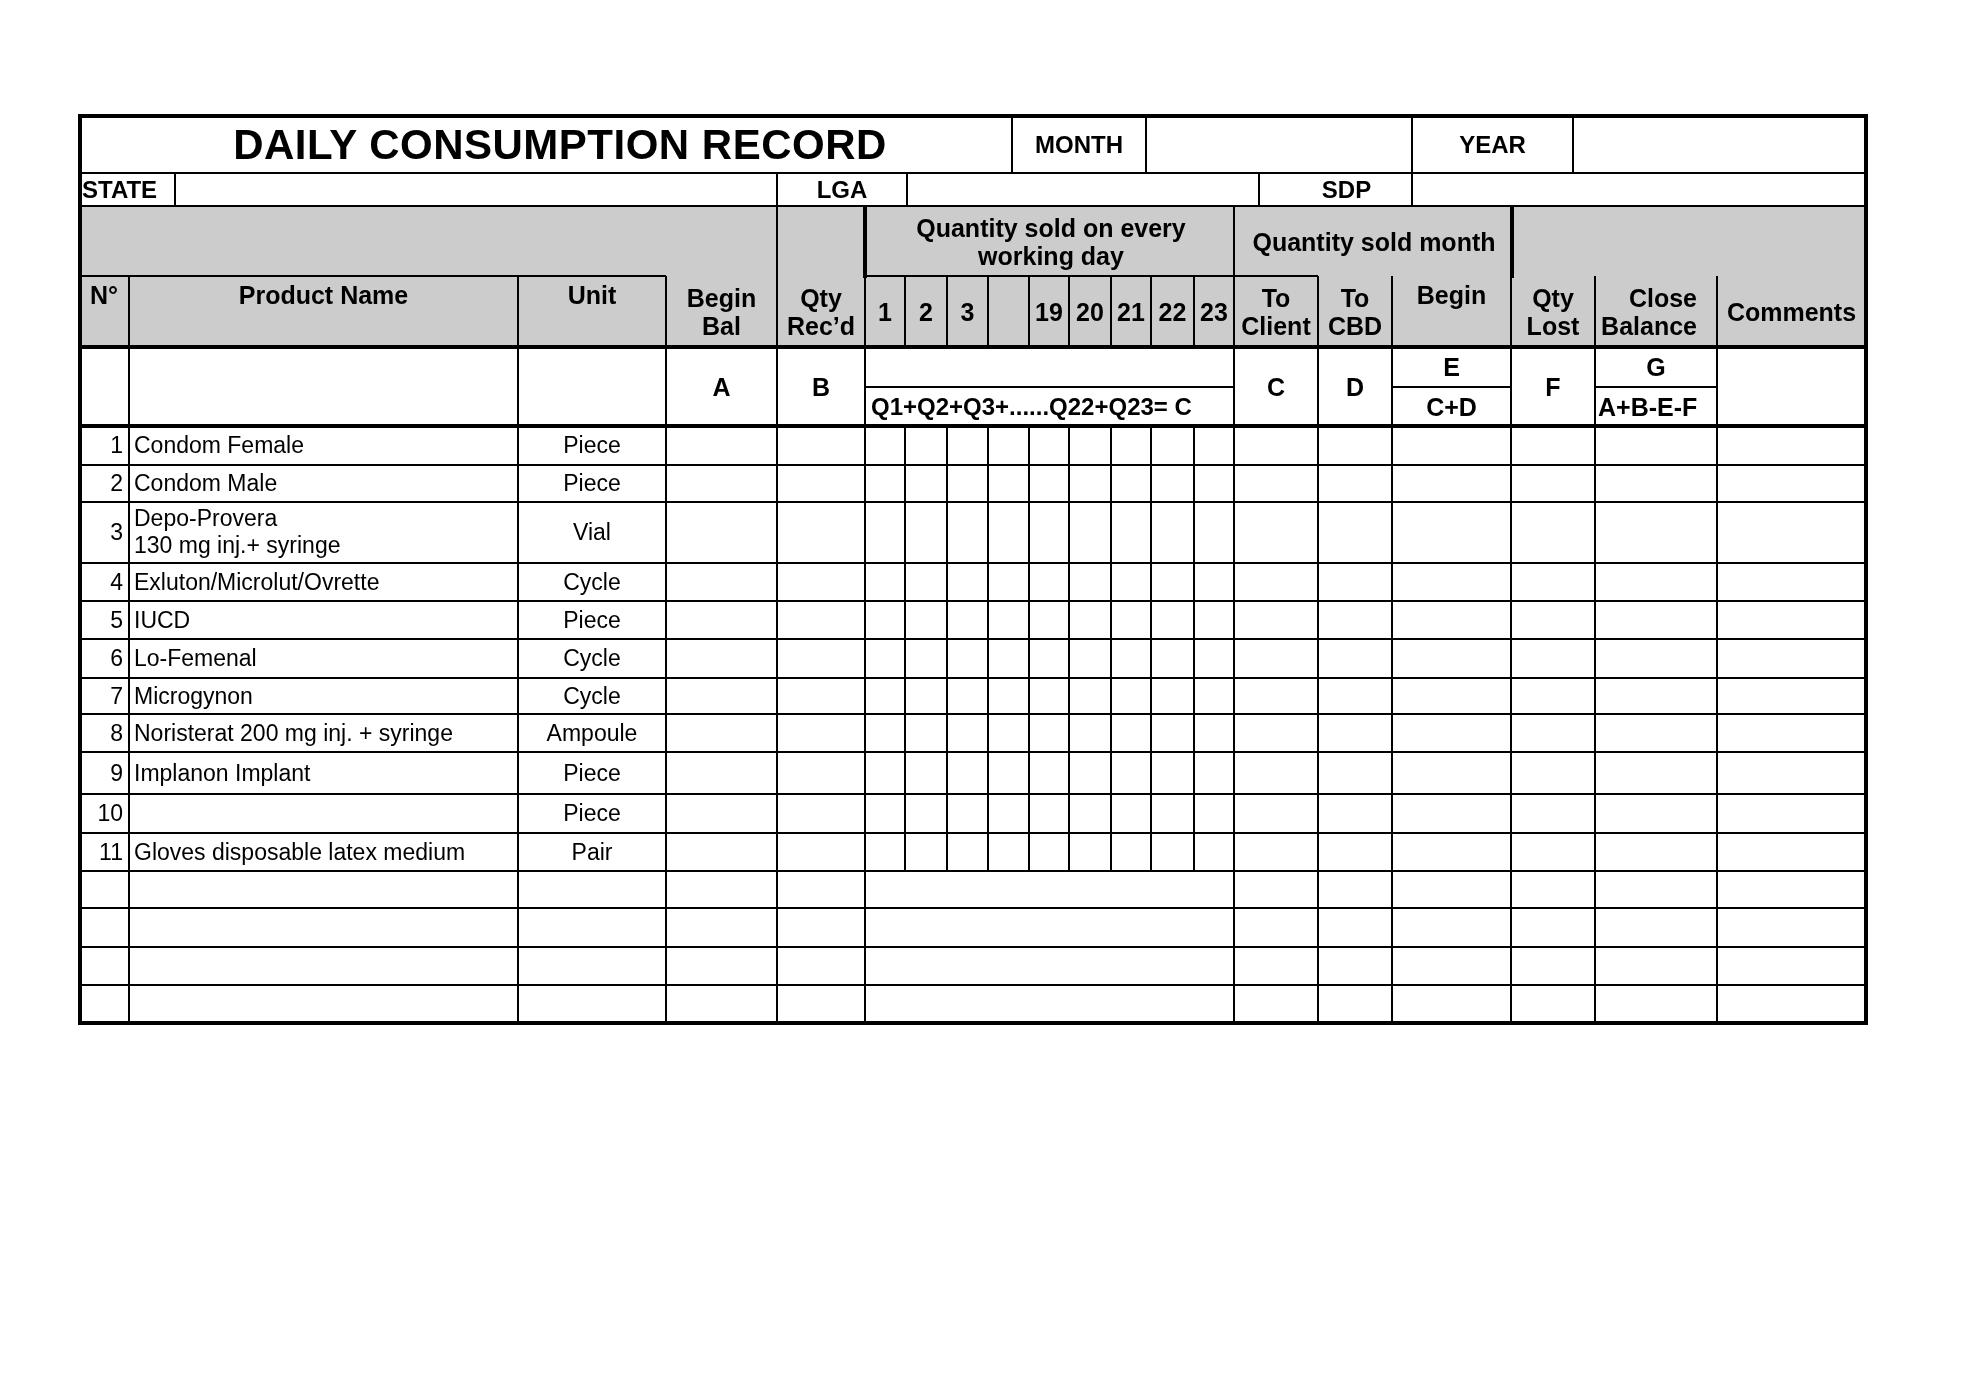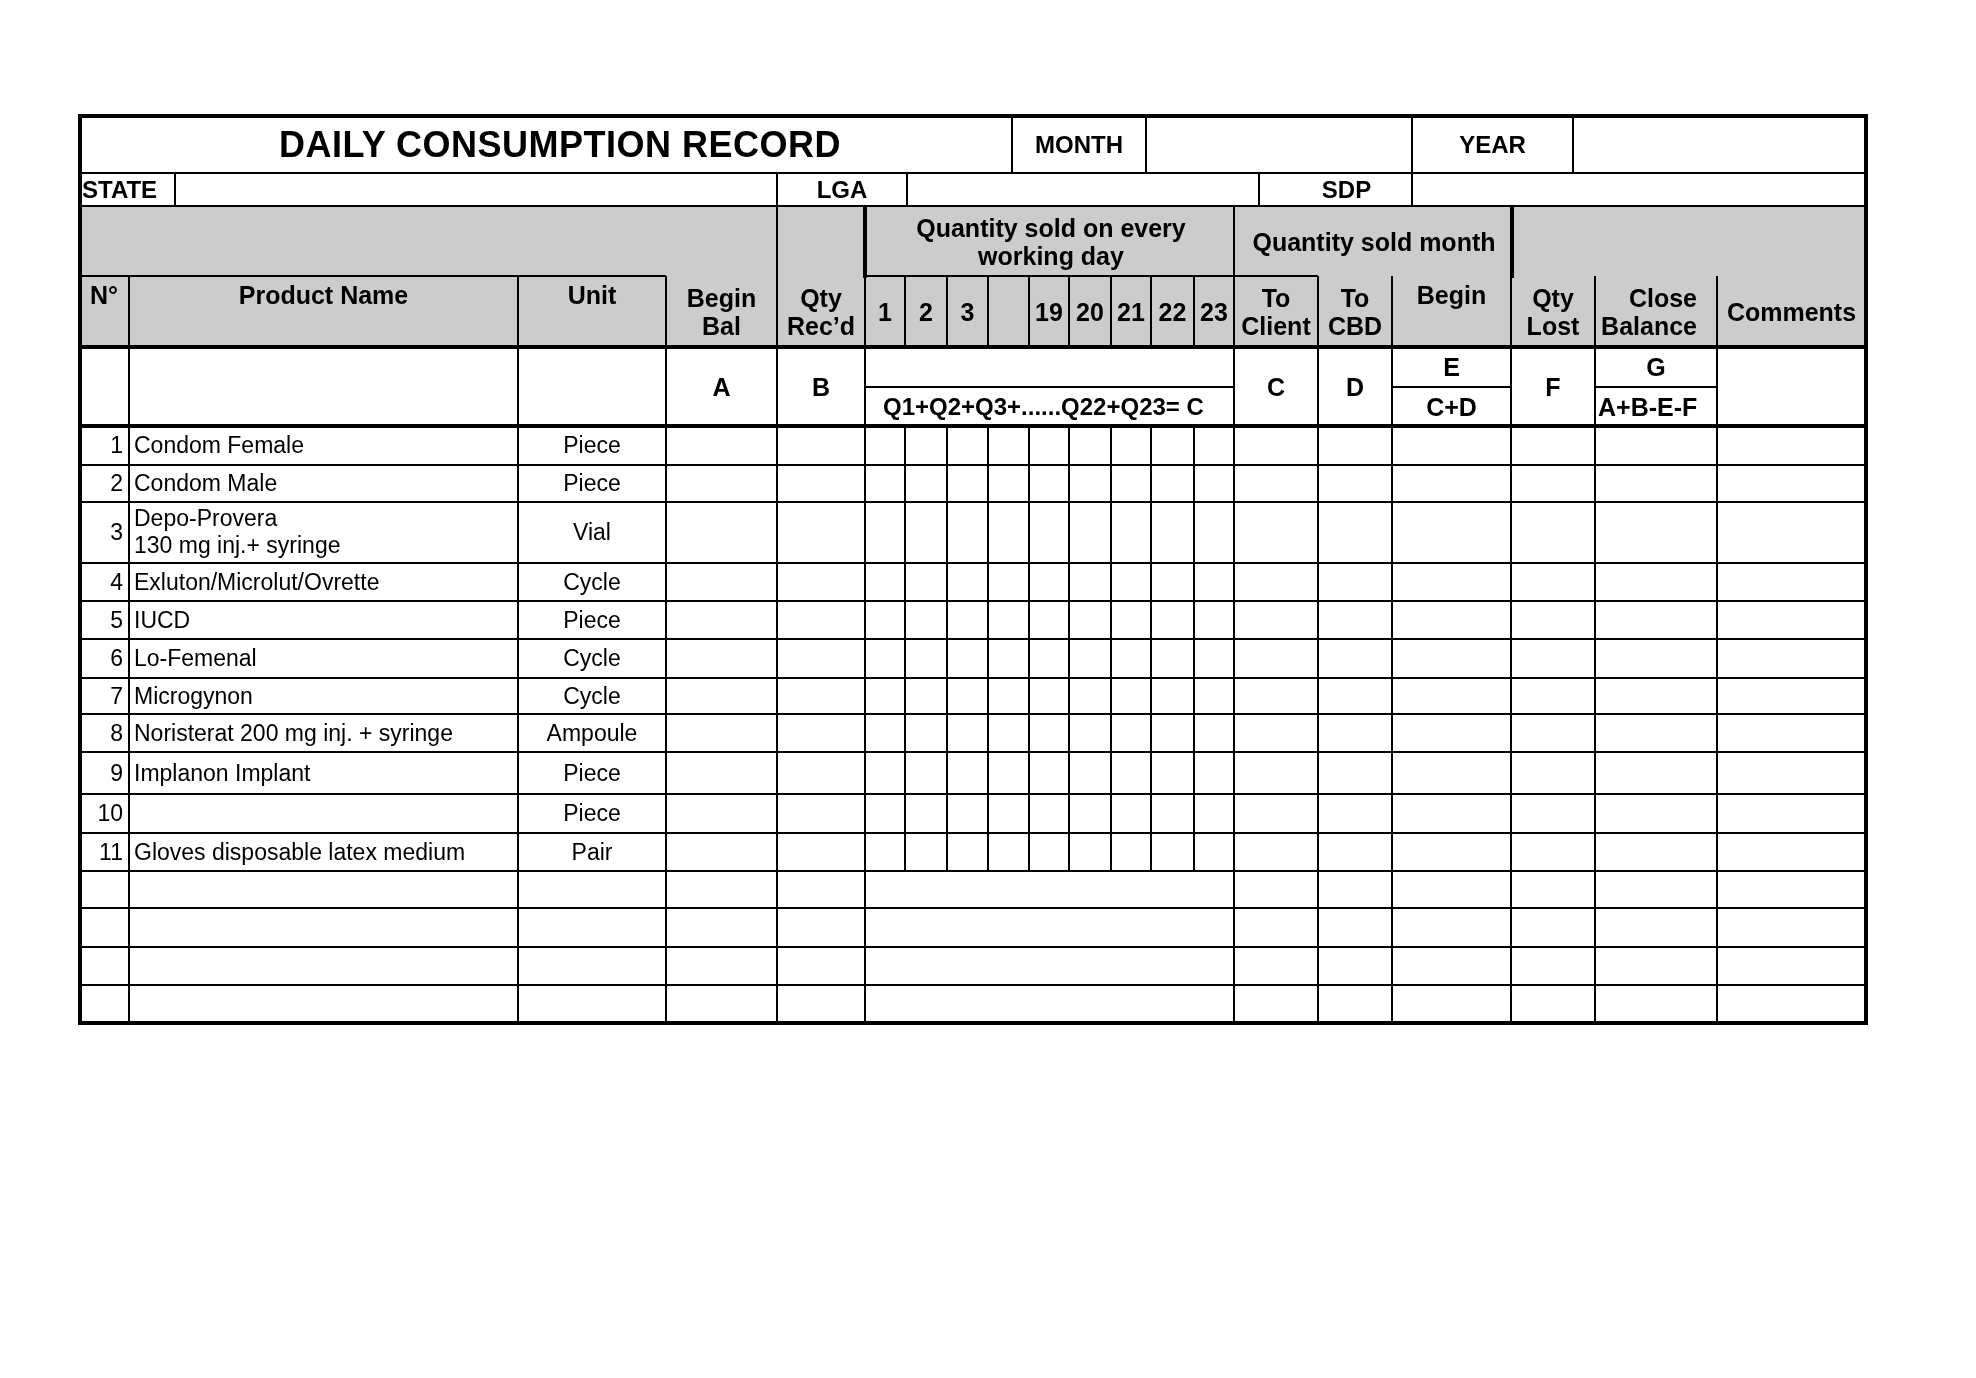--- a/index.html
+++ b/index.html
@@ -5,21 +5,21 @@
   html, body { margin:0; padding:0; background:#ffffff; }
   body { width:1976px; height:1378px; position:relative; overflow:hidden;
          font-family:"Liberation Sans", sans-serif; color:#000; }
   .abs { position:absolute; box-sizing:border-box; }
   .cell { position:absolute; box-sizing:border-box; display:flex; align-items:center; justify-content:center; text-align:center; line-height:1.12; }
   .gray { background:#cccccc; }
   .hl { position:absolute; background:#000; height:2px; }
   .vl { position:absolute; background:#000; width:2px; }
   .thick-h { height:4px; }
   .thick-v { width:4px; }
-  .title { font-weight:bold; font-size:36px; letter-spacing:0.5px; }
+  .title { font-weight:bold; font-size:42px; letter-spacing:0.5px; }
   .lbl-b { font-weight:bold; font-size:24px; }
   .hdr { font-weight:bold; font-size:25px; }
   .row-txt { font-size:23px; }
   .left { justify-content:flex-start; text-align:left; padding-left:4px; }
   .fml { font-weight:bold; font-size:25px; }
 </style>
 </head>
 <body>
 
 <div class="abs" style="left:0;top:0;width:1976px;height:1378px;">
@@ -58,21 +58,21 @@
   <div class="cell hdr" style="left:1194px;top:278px;width:40px;height:68px;">23</div>
   <div class="cell hdr" style="left:1234px;top:278px;width:84px;height:68px;padding:0 4px;">To Client</div>
   <div class="cell hdr" style="left:1318px;top:278px;width:74px;height:68px;padding:0 12px;">To CBD</div>
   <div class="cell hdr" style="left:1392px;top:278px;width:119px;height:34px;">Begin</div>
   <div class="cell hdr" style="left:1511px;top:278px;width:84px;height:68px;padding:0 16px;">Qty Lost</div>
   <div class="cell hdr" style="left:1595px;top:278px;width:104px;height:68px;padding:0 2px;text-align:right;">Close Balance</div>
   <div class="cell hdr" style="left:1717px;top:278px;width:149px;height:68px;">Comments</div>
 
   <div class="cell fml" style="left:666px;top:348px;width:111px;height:77px;">A</div>
   <div class="cell fml" style="left:777px;top:348px;width:88px;height:77px;">B</div>
-  <div class="cell fml" style="left:866px;top:390px;width:369px;height:35px;justify-content:flex-start;padding-left:17px;white-space:nowrap;overflow:hidden;font-size:24px;">Q1+Q2+Q3+......Q22+Q23= C</div>
+  <div class="cell fml" style="left:866px;top:390px;width:369px;height:35px;justify-content:flex-start;padding-left:5px;white-space:nowrap;overflow:hidden;font-size:24px;">Q1+Q2+Q3+......Q22+Q23= C</div>
   <div class="cell fml" style="left:1234px;top:348px;width:84px;height:77px;">C</div>
   <div class="cell fml" style="left:1318px;top:348px;width:74px;height:77px;">D</div>
   <div class="cell fml" style="left:1392px;top:348px;width:119px;height:38px;">E</div>
   <div class="cell fml" style="left:1392px;top:388px;width:119px;height:37px;">C+D</div>
   <div class="cell fml" style="left:1511px;top:348px;width:84px;height:77px;">F</div>
   <div class="cell fml" style="left:1595px;top:348px;width:122px;height:38px;">G</div>
   <div class="cell fml" style="left:1596px;top:388px;width:121px;height:37px;justify-content:flex-start;padding-left:2px;">A+B-E-F</div>
 
   <div class="cell row-txt" style="left:79px;top:427px;width:50px;height:38px;justify-content:flex-end;padding-right:6px;">1</div>
   <div class="cell row-txt left" style="left:130px;top:427px;width:388px;height:38px;">Condom Female</div>

